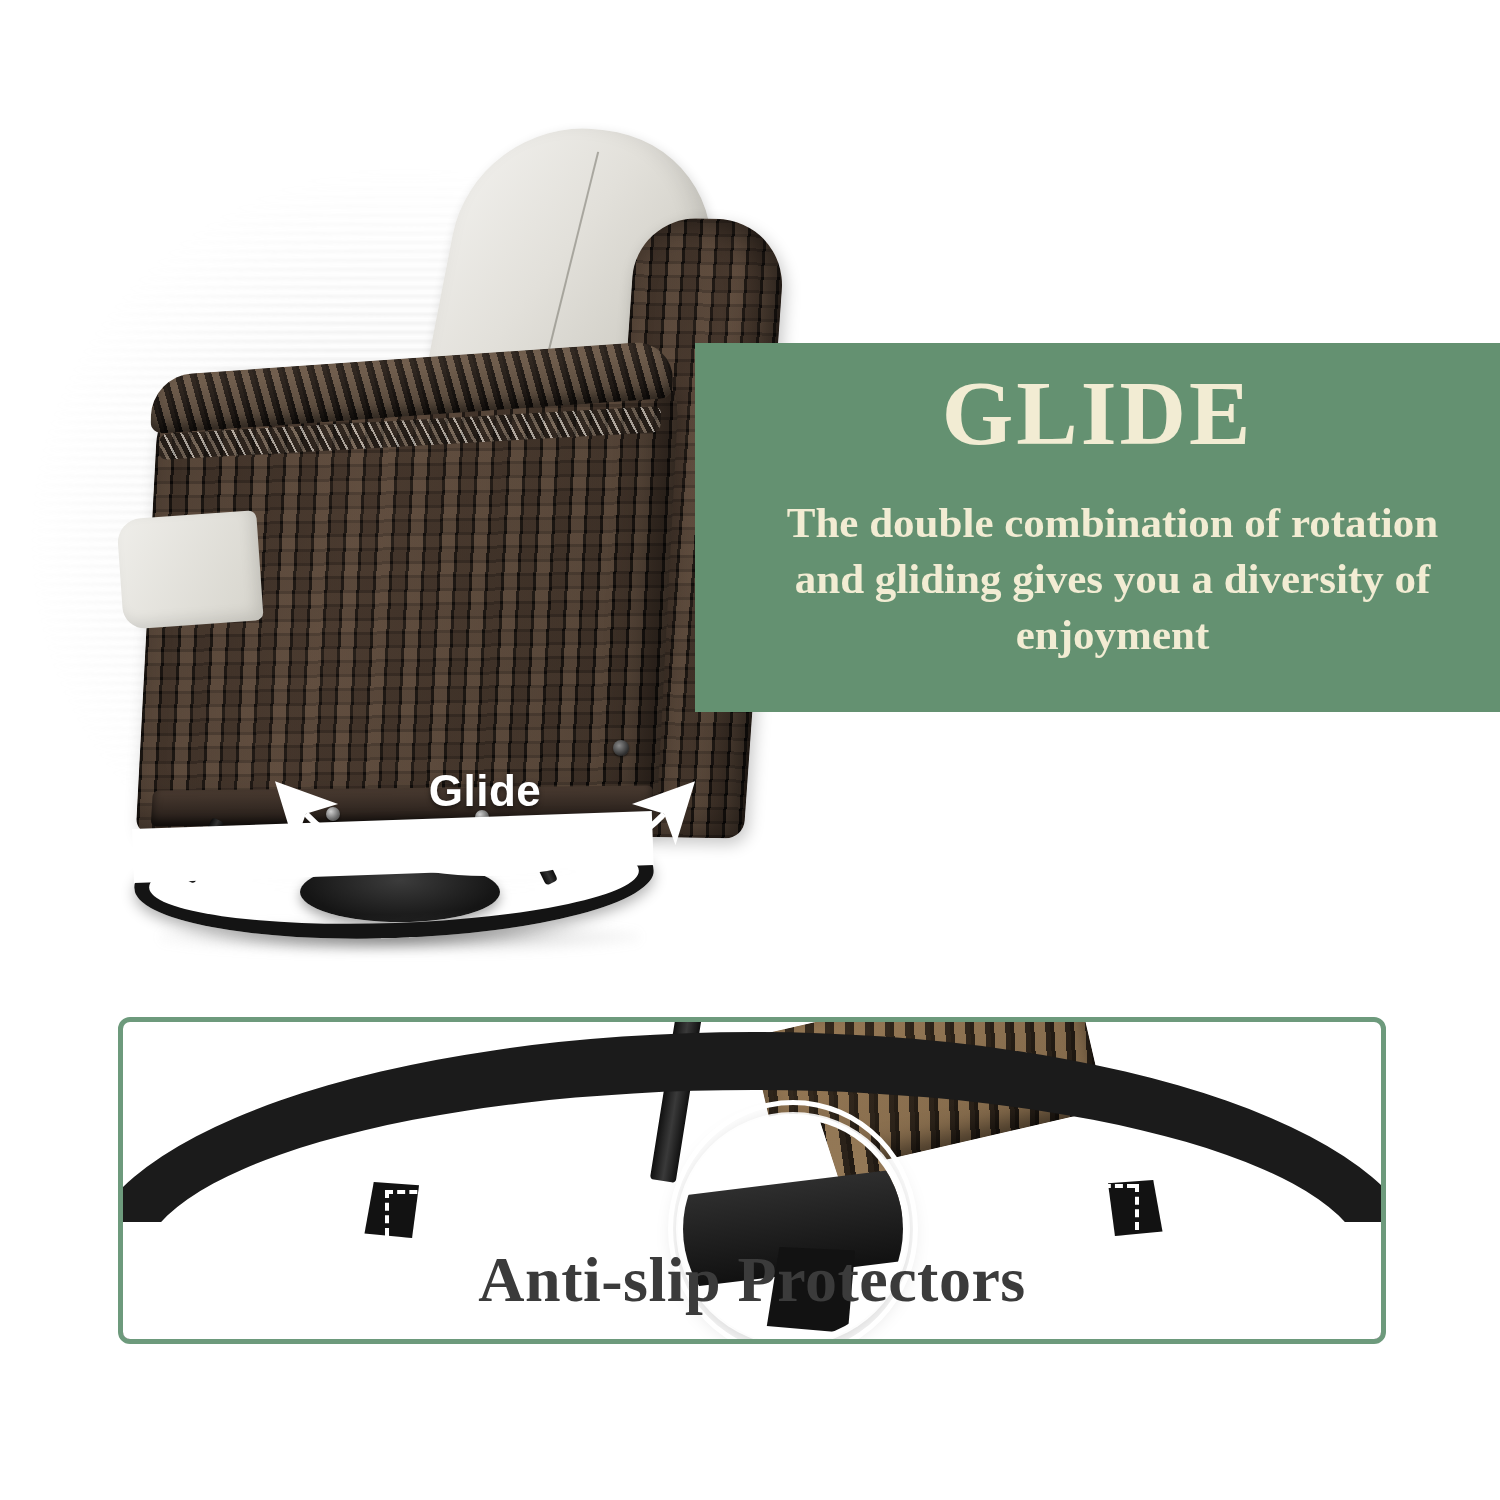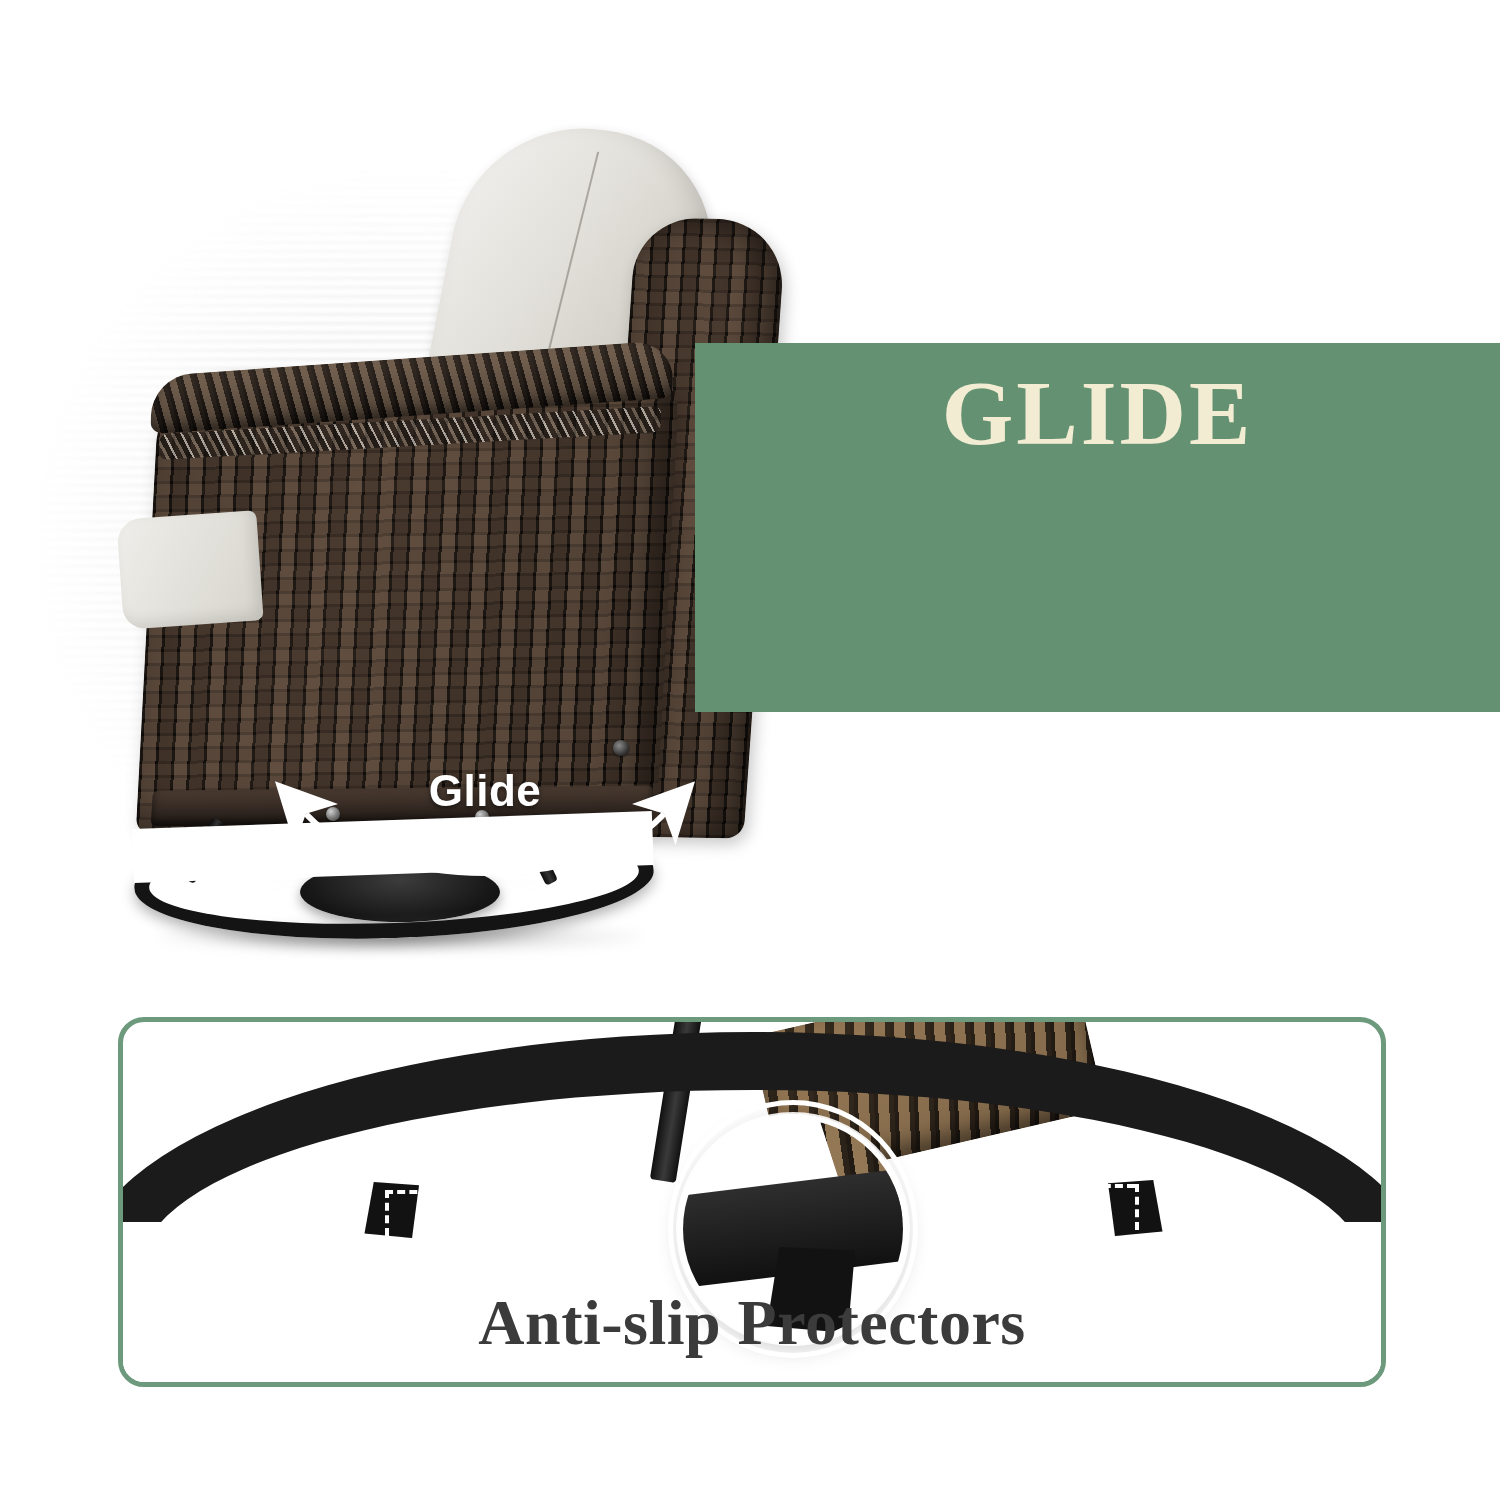--- a/index.html
+++ b/index.html
@@ -174,22 +174,22 @@
   .glide-overlay { position:absolute; left:170px; top:640px; width:430px; height:150px; }
   .glide-text {
     position:absolute; left:0; right:0; top:6px; text-align:center;
     color:#ffffff; font-family:"Liberation Sans", sans-serif;
     font-size:44px; font-weight:700; letter-spacing:.5px;
     text-shadow:0 2px 5px rgba(0,0,0,.55);
   }
 
   
   .bottom-panel {
-    position:absolute; left:118px; top:1017px; width:1268px; height:370px;
-    border:5px solid #6d9a7c; border-radius:26px; background:#ffffff; overflow:hidden;
+    position:absolute; left:118px; top:1017px; width:1268px; height:327px;
+    border:5px solid #6d9a7c; border-radius:12px; background:#ffffff; overflow:hidden;
   }
   .caption {
     position:absolute; left:0; right:0; bottom:22px; text-align:center;
     font-family:"Liberation Serif", serif; font-weight:700; font-size:64px;
     color:#3b3b3b; letter-spacing:.5px;
   }
   
   .bp-art { position:absolute; left:0; top:0; width:1258px; height:250px; }
 
   .bp-ring {
@@ -310,20 +310,21 @@
               <path d="M1,1 L11,6 L1,11 L3.5,6 Z" fill="#ffffff"></path>
             </marker>
           </defs>
           <path d="M38,56 C110,132 320,132 392,56" stroke="#ffffff" stroke-width="6" fill="none" stroke-linecap="round" marker-start="url(#ahL)" marker-end="url(#ahR)"></path>
         </svg>
       </div>
     </div>
 
     <div class="green-panel">
       <div class="headline">GLIDE</div>
+      <div class="subcopy">The double combination of rotation and gliding gives you a diversity of enjoyment</div>
     </div>
   </div>
 
   <div class="bottom-panel">
     <div class="bp-art">
       <div class="bp-wicker"></div>
       <div class="bp-post"></div>
       <div class="bp-ring"></div>
       <div class="bp-ring-mask"></div>
 

